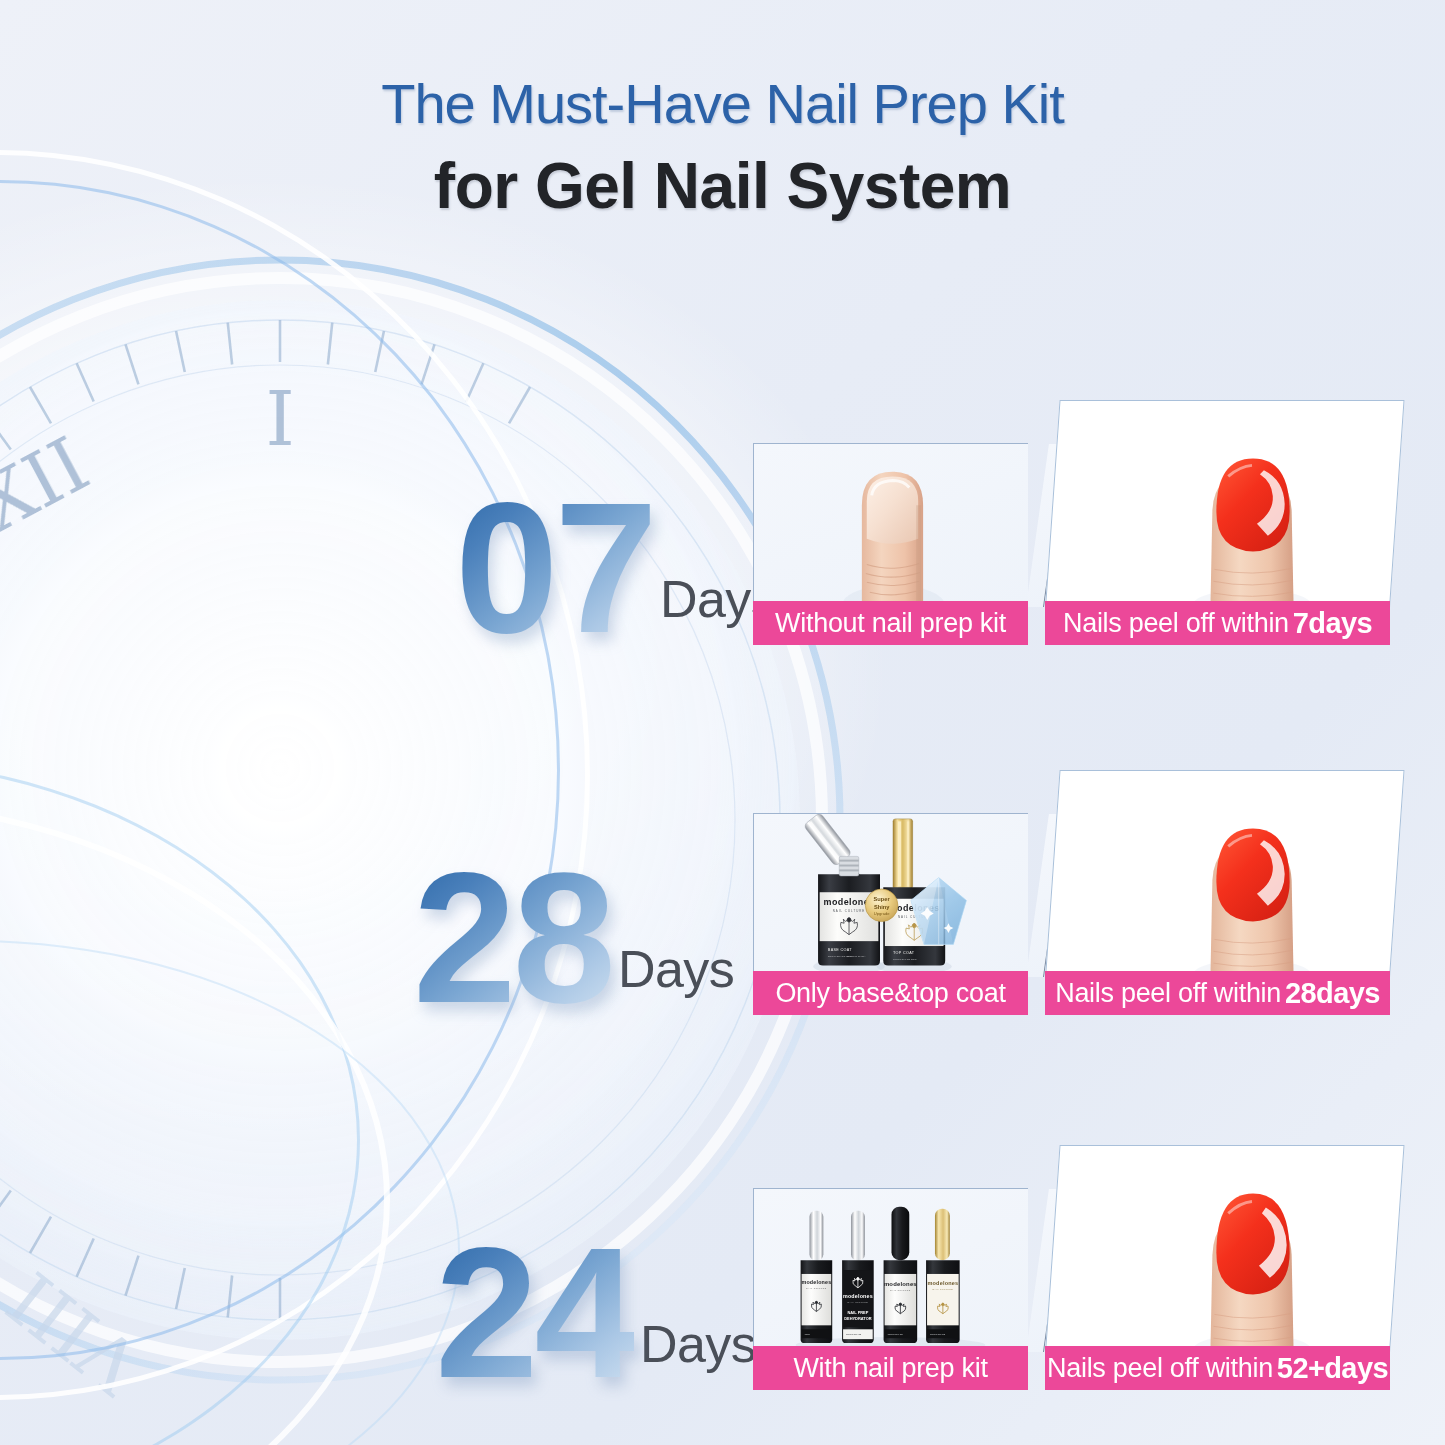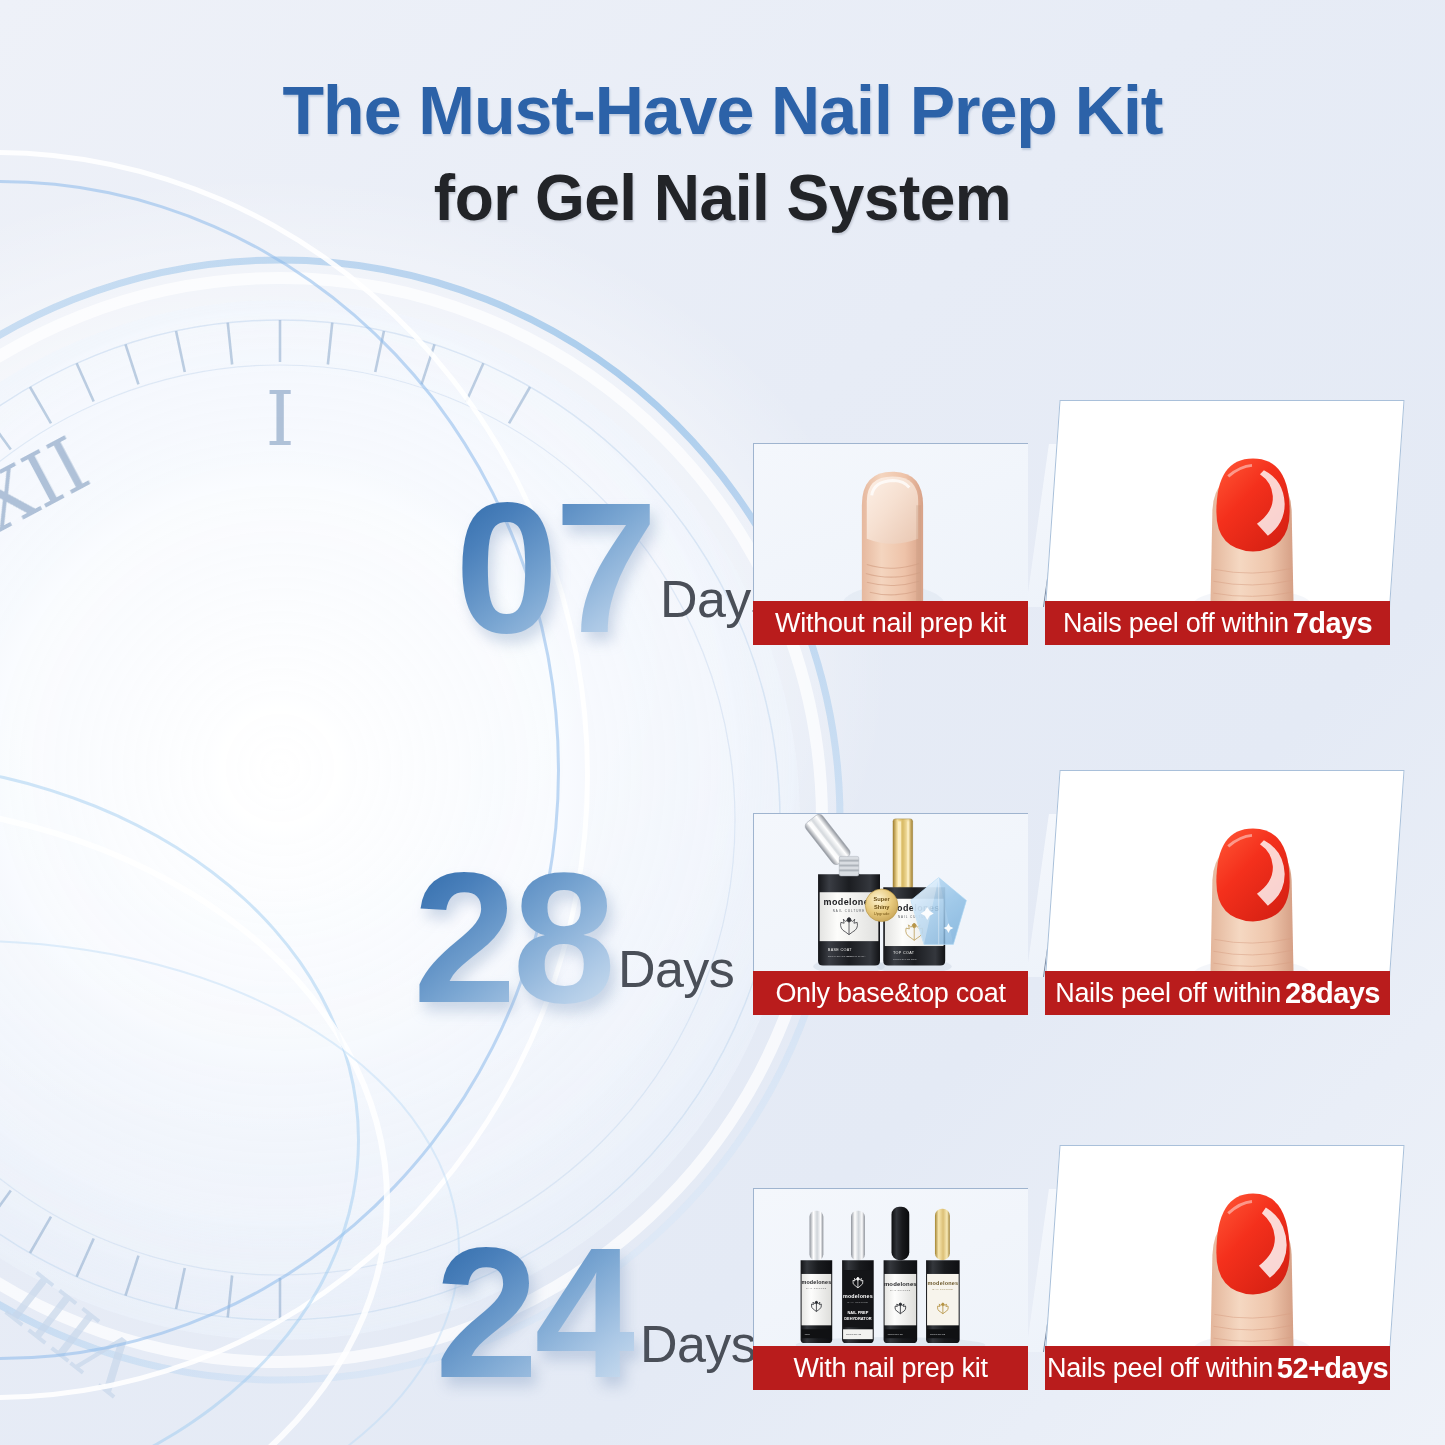--- a/index.html
+++ b/index.html
@@ -38,21 +38,21 @@
   }
   .sweep.s1 { left:-560px; top:180px; width:1120px; height:1180px; border-color:rgba(140,185,235,0.55); border-width:3px;}
   .sweep.s2 { left:-600px; top:150px; width:1190px; height:1250px; border-color:rgba(255,255,255,0.9); border-width:5px;}
   .sweep.s3 { left:-640px; top:760px; width:1000px; height:760px; border-color:rgba(150,200,240,0.45); border-width:3px;}
   .sweep.s4 { left:-690px; top:800px; width:1080px; height:800px; border-color:rgba(255,255,255,0.85); border-width:6px;}
   .sweep.s5 { left:-520px; top:940px; width:980px; height:620px; border-color:rgba(180,215,245,0.4); border-width:2px;}
 
   
   #title-block { position:absolute; left:0; right:0; top:76px; text-align:center; }
   #title-main {
-    font-size:68px; font-weight:bold; color:#2c62a8;
+    font-size:56px; font-weight:normal; color:#2c62a8;
     letter-spacing:-1px; line-height:1.0;
     text-shadow:1px 2px 2px rgba(90,120,160,0.28);
   }
   #title-sub {
     margin-top:22px;
     font-size:64px; font-weight:bold; color:#222428;
     letter-spacing:-0.5px; line-height:1.0;
     text-shadow:1px 2px 2px rgba(90,100,120,0.25);
   }
 
@@ -116,21 +116,21 @@
     border:1px solid #a9c0da;
     transform:skewX(-4deg);
     transform-origin:bottom left;
     overflow:hidden;
   }
   .panel-right-inner { transform:skewX(4deg); width:100%; height:100%; position:relative; }
 
   
   .cap {
     position:absolute; bottom:0;
-    background:#b91c1c;
+    background:#ec4899;
     color:#ffffff;
     display:flex; align-items:center; justify-content:center;
     font-size:27px; letter-spacing:-0.3px;
     height:44px;
     white-space:nowrap;
   }
   .cap-left  { left:8px;  width:275px; }
   .cap-right { left:300px; width:345px; }
   .cap b { font-weight:bold; font-size:29px; margin-left:4px; letter-spacing:-0.6px;}
 

